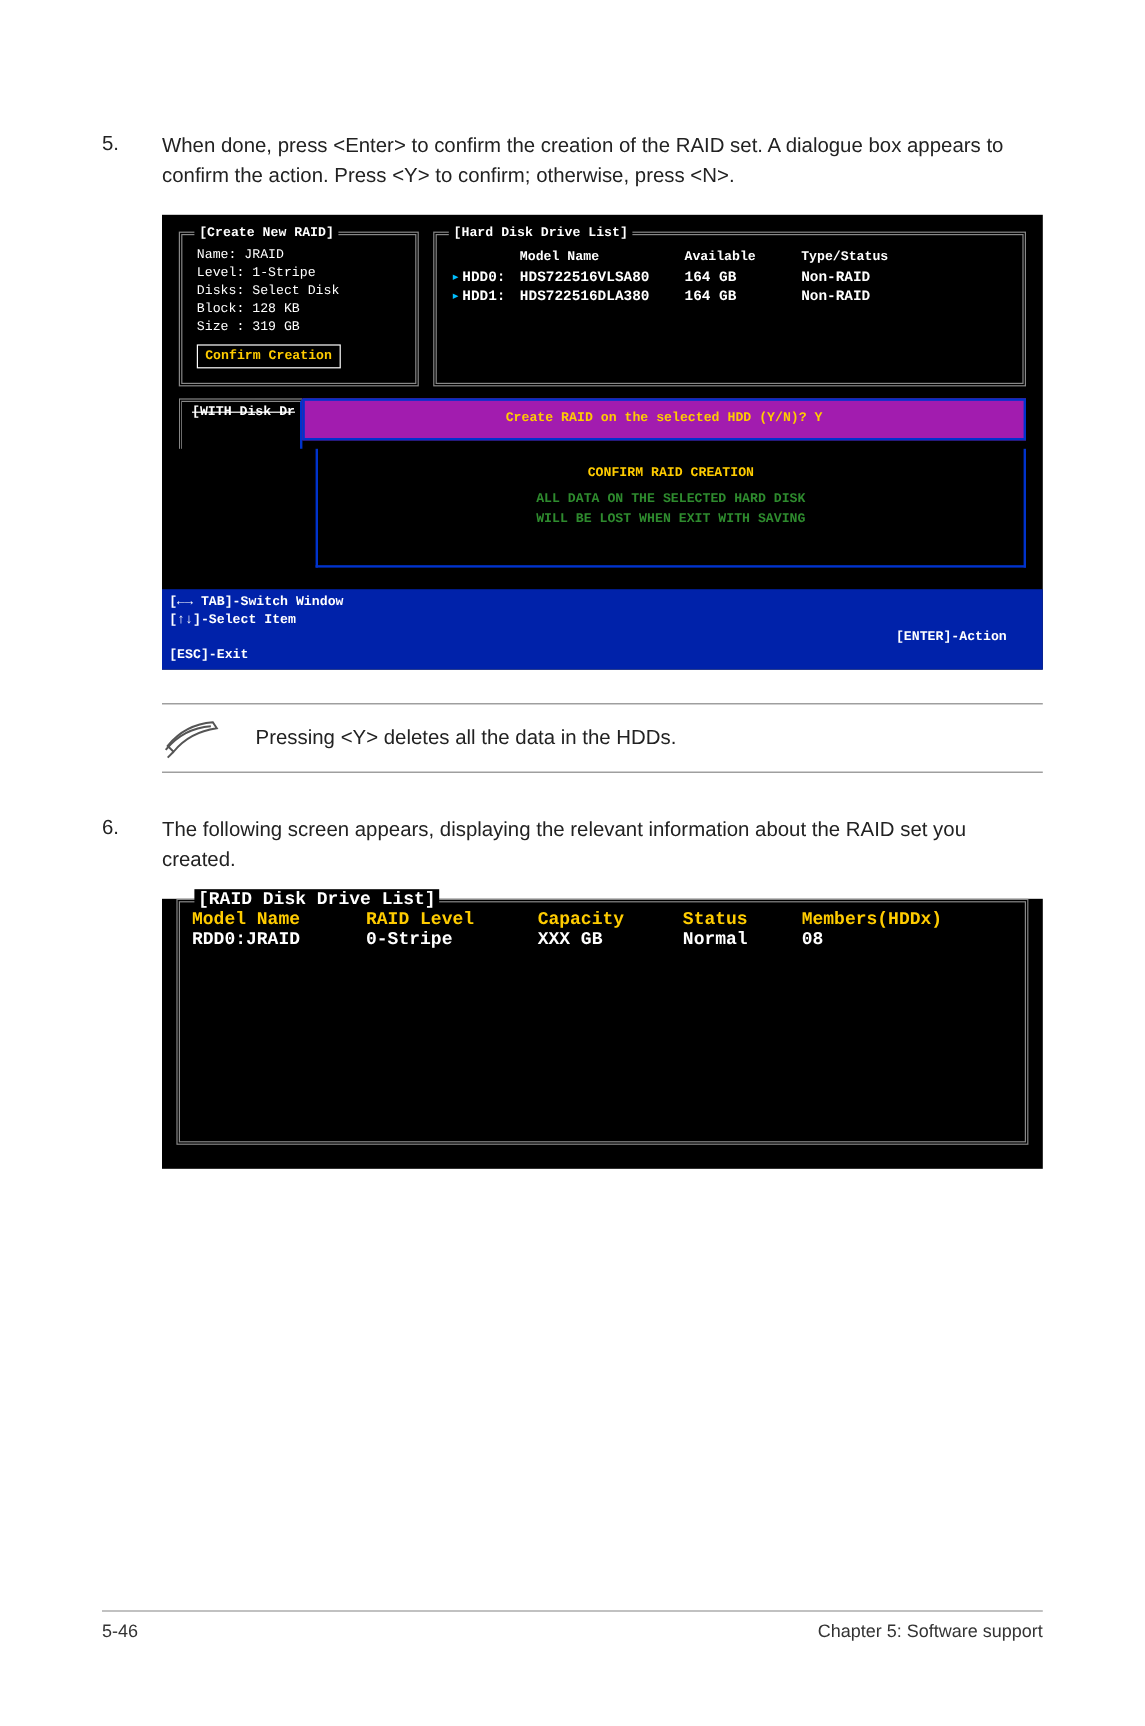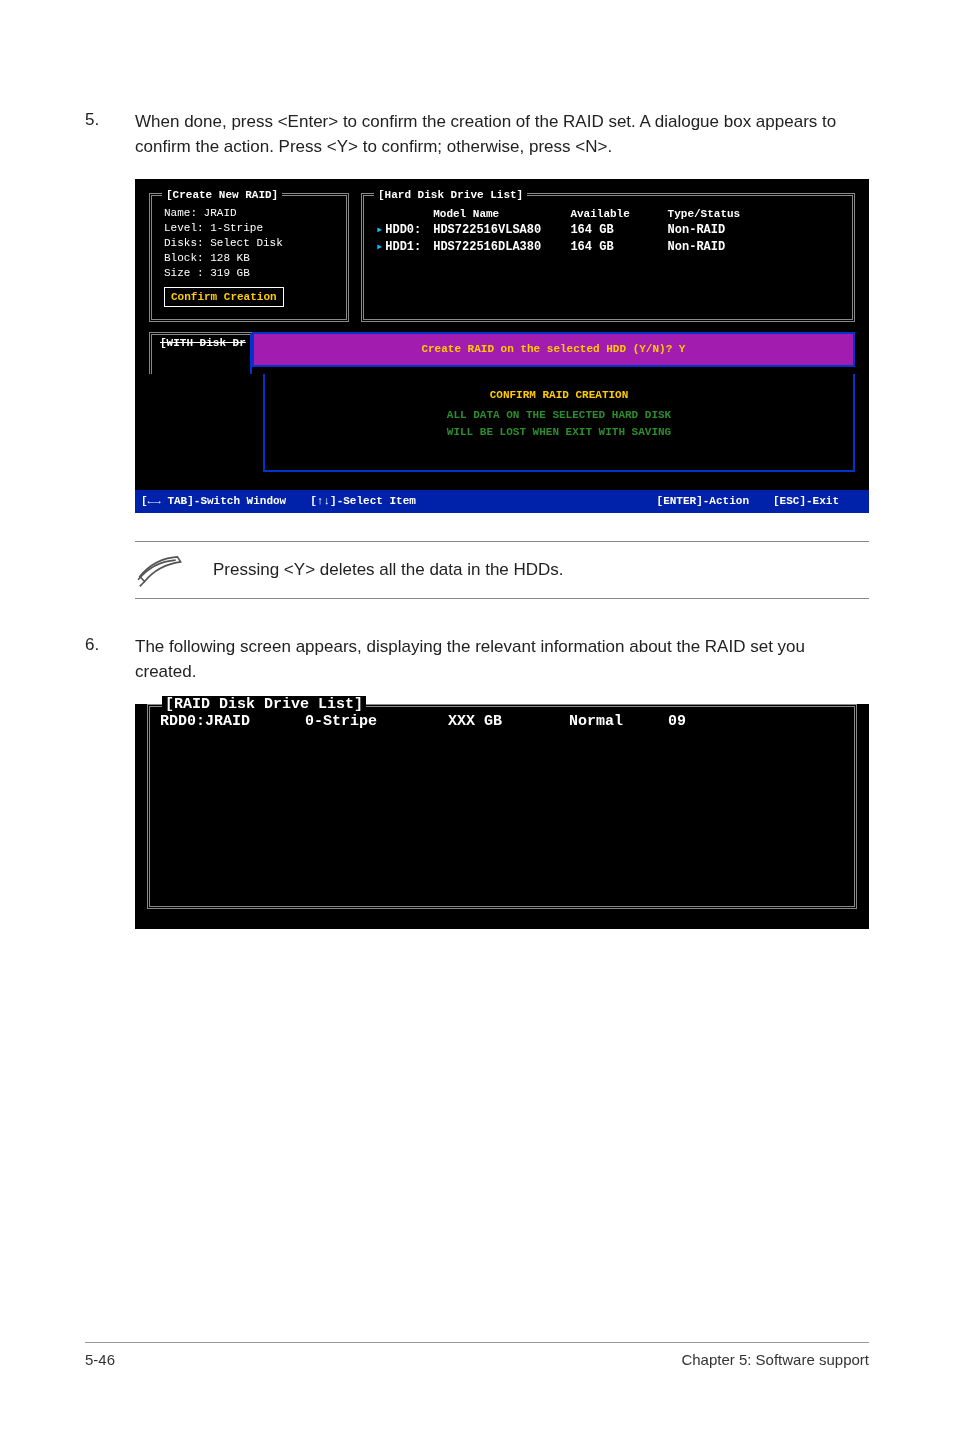--- a/index.html
+++ b/index.html
@@ -106,20 +106,21 @@
   .warn2 { color: #2e8b2e; margin-bottom: 2px; }
   .warn3 { color: #2e8b2e; }
   .footer-bar {
     background: #0022aa;
     color: #fff;
     font-weight: bold;
     padding: 4px 6px;
     margin: 18px -14px -10px -14px;
     font-size: 11px;
     display: flex;
+    flex-direction: column;
   }
   .footer-bar span { margin-right: 24px; }
   .footer-bar .enter { margin-left: auto; margin-right: 24px; }
   .note-row {
     display: flex;
     align-items: center;
     gap: 26px;
     border-top: 1px solid #888;
     border-bottom: 1px solid #888;
     padding: 10px 0;
@@ -246,26 +247,33 @@
 </div>
 
 <div class="step">
   <div class="step-num">6.</div>
   <div class="step-text">The following screen appears, displaying the relevant information about the RAID set you created.</div>
 </div>
 
 <div class="console2">
   <div class="raid-list-box">
     <div class="raid-list-title">[RAID Disk Drive List]</div>
+    <div class="raid-hdr">
+      <span class="rc1">Model Name</span>
+      <span class="rc2">RAID Level</span>
+      <span class="rc3">Capacity</span>
+      <span class="rc4">Status</span>
+      <span class="rc5">Members(HDDx)</span>
+    </div>
     <div class="raid-row">
       <span class="rc1">RDD0:JRAID</span>
       <span class="rc2">0-Stripe</span>
       <span class="rc3">XXX GB</span>
       <span class="rc4">Normal</span>
-      <span class="rc5">09</span>
+      <span class="rc5">08</span>
     </div>
   </div>
 </div>
 
 <div class="page-footer">
   <span>5-46</span>
   <span>Chapter 5: Software support</span>
 </div>
 
 </body></html>

